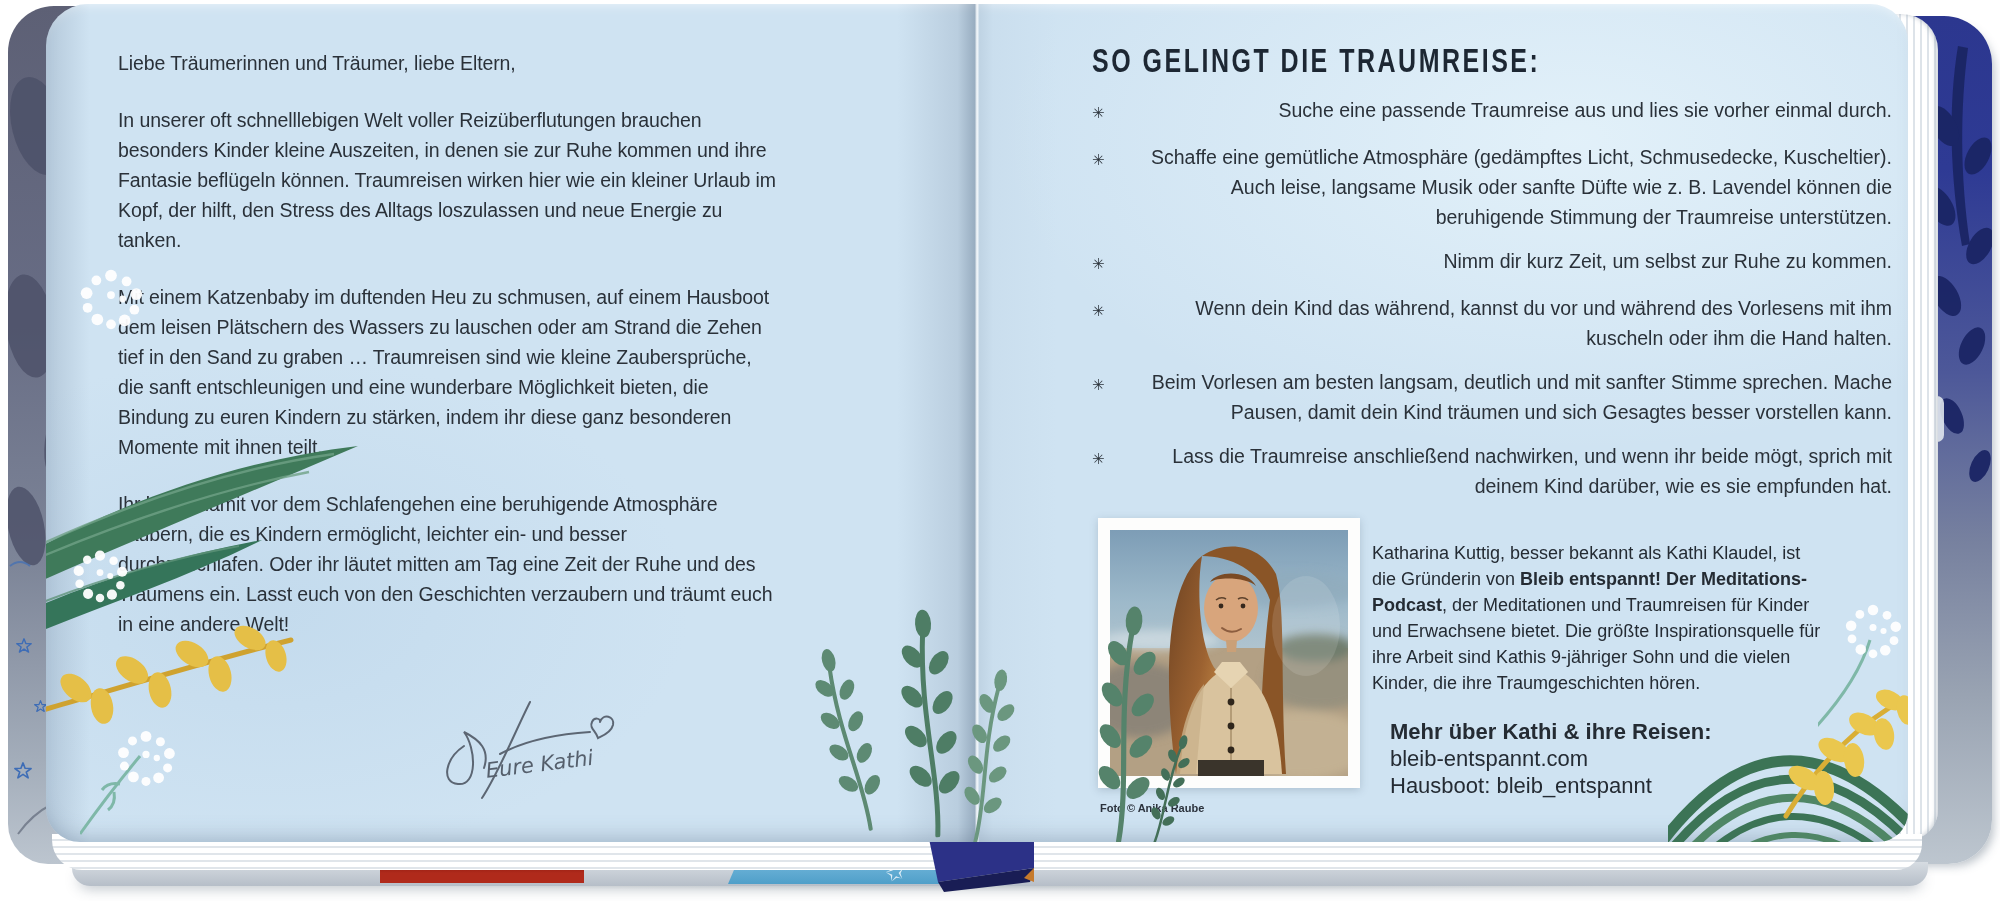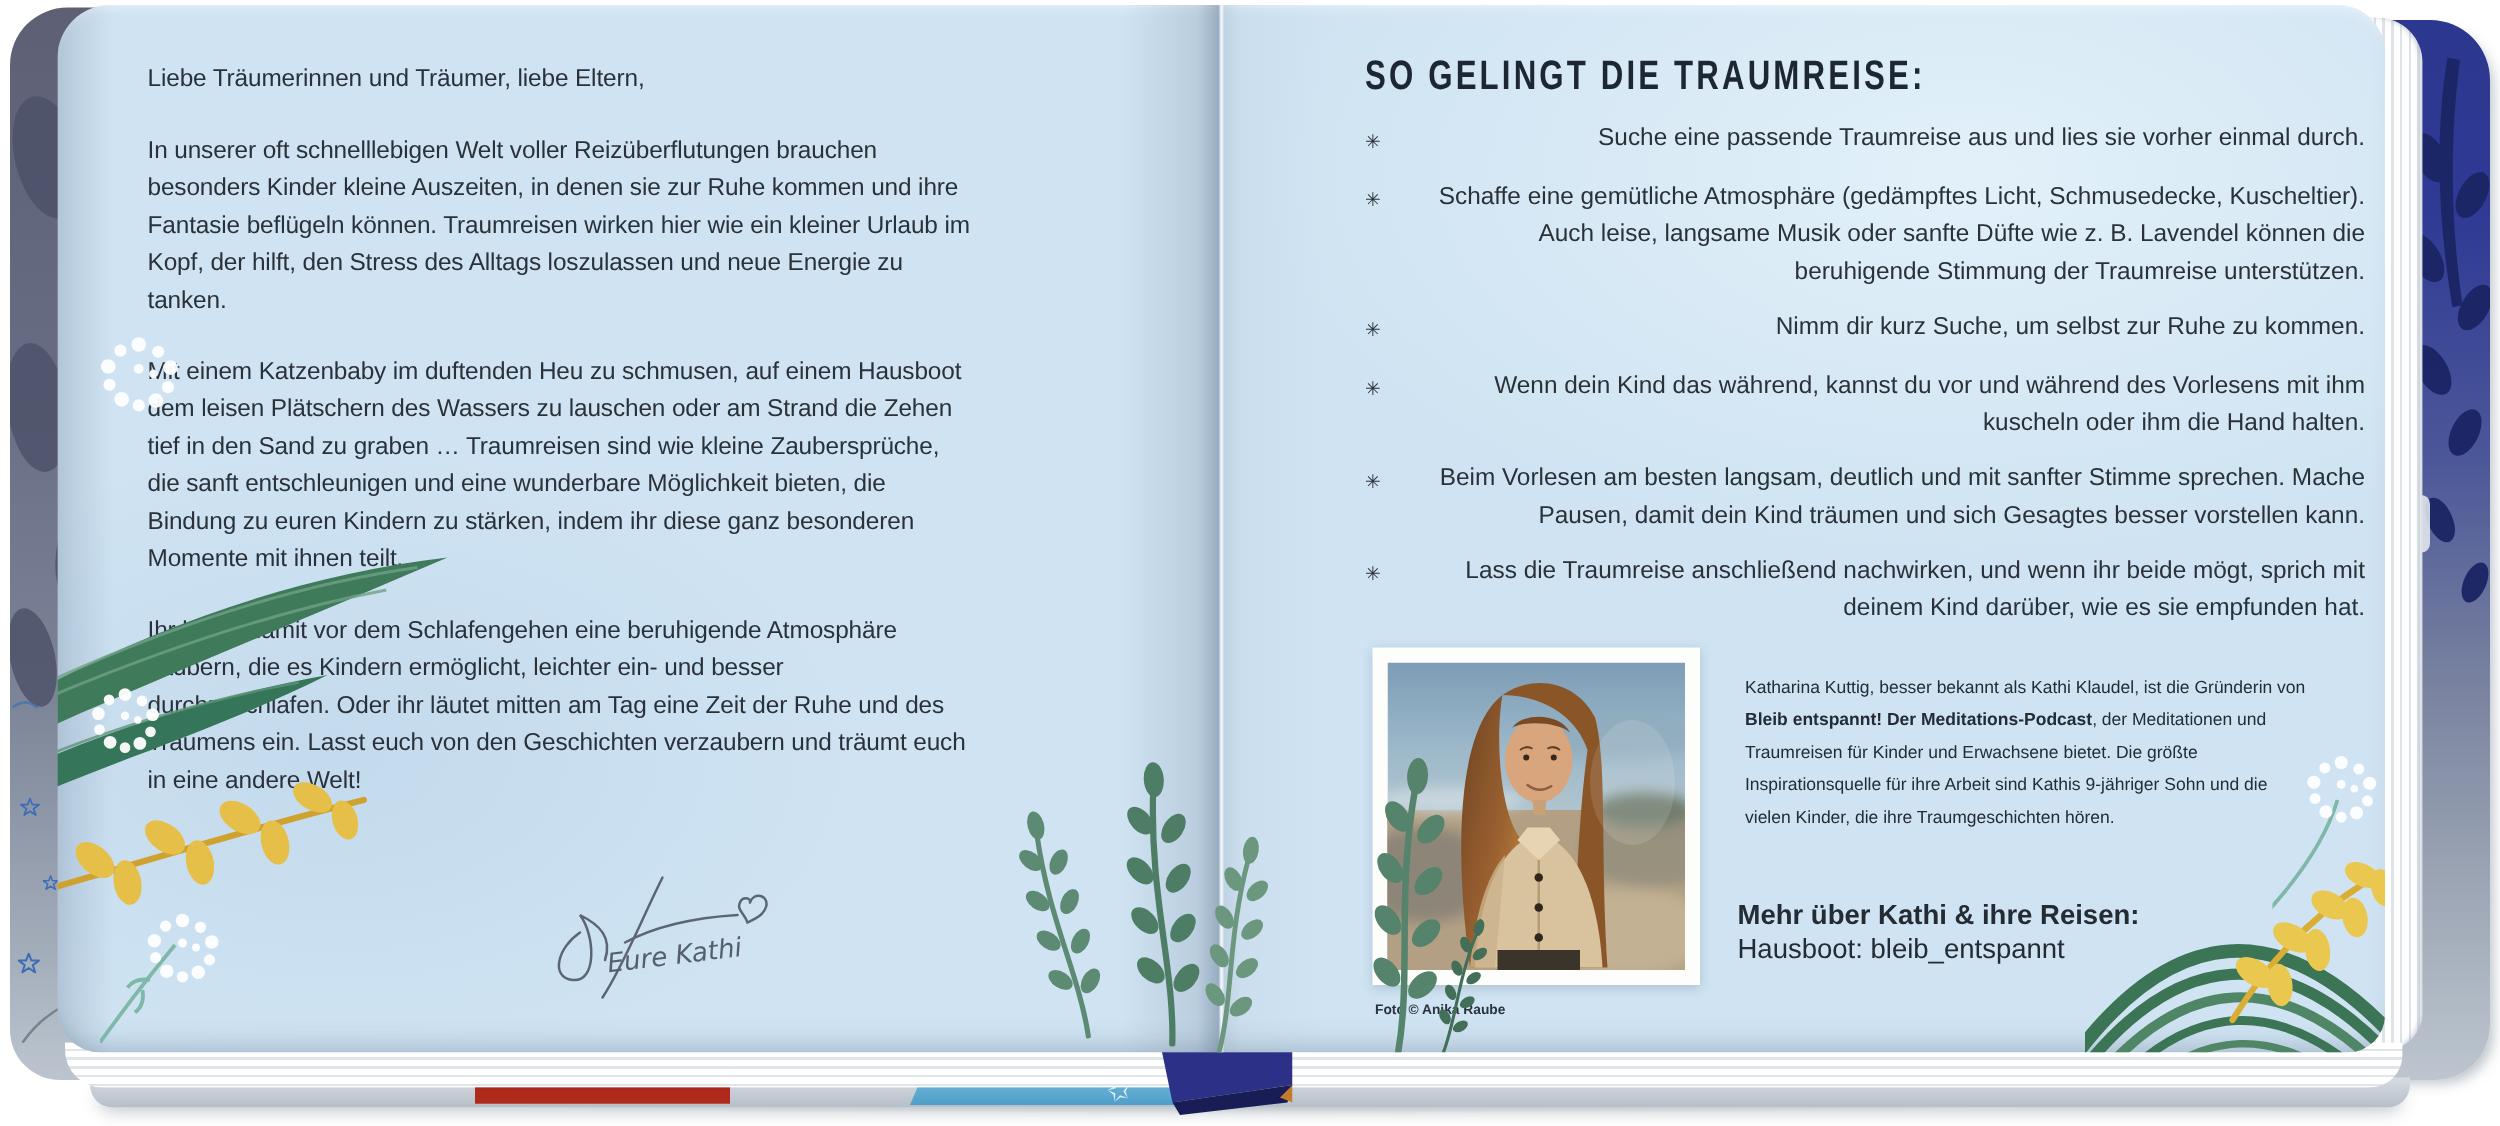--- a/index.html
+++ b/index.html
@@ -79,21 +79,21 @@
   .tips{list-style:none;margin:22px 0 0 0;padding:0;font-size:19.5px;line-height:30px;}
   .tips li{display:flex;margin:0 0 14px 0;}
   .tips .b{flex:0 0 30px;font-size:15px;padding-top:3px;color:var(--text);
     font-family:"DejaVu Sans",sans-serif;}
   .tips .t{flex:1;text-align:right;}
 
   .author{position:absolute;left:1046px;top:514px;width:804px;}
   .photo-frame{position:absolute;left:6px;top:0;width:238px;height:246px;background:#fdfdfc;
     padding:12px;box-shadow:0 2px 8px rgba(70,90,110,.25);}
   .photo-credit{position:absolute;left:8px;top:284px;font-size:11px;font-weight:700;color:#2b323c;}
-  .bio{position:absolute;left:304px;top:4px;width:456px;font-size:14px;line-height:26px;color:#242b33;}
+  .bio{position:absolute;left:280px;top:4px;width:456px;font-size:18px;line-height:26px;color:#242b33;}
   .bio b{font-weight:700;}
   .more{position:absolute;left:298px;top:200px;width:456px;font-size:22px;line-height:27px;color:#242b33;}
   .more .h{font-weight:700;}
 
   
   .deco{position:absolute;pointer-events:none;}
 </style>
 </head>
 <body>
 
@@ -211,21 +211,21 @@
         <li>
             <span class="b">✳</span>
             <span class="t">Suche eine passende Traumreise aus und lies sie vorher einmal durch.</span>
           </li>
         <li>
             <span class="b">✳</span>
             <span class="t">Schaffe eine gemütliche Atmosphäre (gedämpftes Licht, Schmusedecke, Kuscheltier). Auch leise, langsame Musik oder sanfte Düfte wie z. B. Lavendel können die beruhigende Stimmung der Traumreise unterstützen.</span>
           </li>
         <li>
             <span class="b">✳</span>
-            <span class="t">Nimm dir kurz Suche, um selbst zur Ruhe zu kommen.</span>
+            <span class="t">Nimm dir kurz Zeit, um selbst zur Ruhe zu kommen.</span>
           </li>
         <li>
             <span class="b">✳</span>
             <span class="t">Wenn dein Kind das während, kannst du vor und während des Vorlesens mit ihm kuscheln oder ihm die Hand halten.</span>
           </li>
         <li>
             <span class="b">✳</span>
             <span class="t">Beim Vorlesen am besten langsam, deutlich und mit sanfter Stimme sprechen. Mache Pausen, damit dein Kind träumen und sich Gesagtes besser vorstellen kann.</span>
           </li>
         <li>
@@ -284,20 +284,21 @@
             <rect x="88" y="230" width="66" height="16" fill="#3a342b"></rect>
             <path d="M66,244 C70,200 80,170 94,154 L86,244 Z" fill="#c9b28b" opacity="0.8"></path>
           </g>
           <ellipse cx="196" cy="96" rx="34" ry="50" fill="#ffffff" opacity="0.12"></ellipse>
         </svg>
       </div>
       <div class="photo-credit">Foto © Anika Raube</div>
       <p class="bio"><span>Katharina Kuttig, besser bekannt als Kathi Klaudel, ist die Gründerin von </span><b>Bleib entspannt! Der Meditations-Podcast</b><span>, der Meditationen und Traumreisen für Kinder und Erwachsene bietet. Die größte Inspirationsquelle für ihre Arbeit sind Kathis 9-jähriger Sohn und die vielen Kinder, die ihre Traumgeschichten hören.</span></p>
       <div class="more">
         <div class="h">Mehr über Kathi &amp; ihre Reisen:</div>
+        <div>bleib-entspannt.com</div>
         <div>Hausboot: bleib_entspannt</div>
       </div>
     </div>
 
     <svg class="deco" style="left:-12px;top:428px;width:330px;height:210px" viewBox="0 0 330 210">
       <path d="M0,118 C95,68 205,28 324,14 C212,62 100,108 0,152 Z" fill="var(--leaf-green)"></path>
       <path d="M8,112 C100,70 200,36 300,22 M4,126 C95,88 190,56 275,40" fill="none" stroke="#6fa186" stroke-width="2.4" opacity="0.8"></path>
       <path d="M0,176 C70,146 150,122 228,108 C152,146 72,172 0,202 Z" fill="#35755a"></path>
       <path d="M4,172 C70,146 140,126 205,114" fill="none" stroke="#5f9379" stroke-width="2" opacity="0.8"></path>
     </svg>

